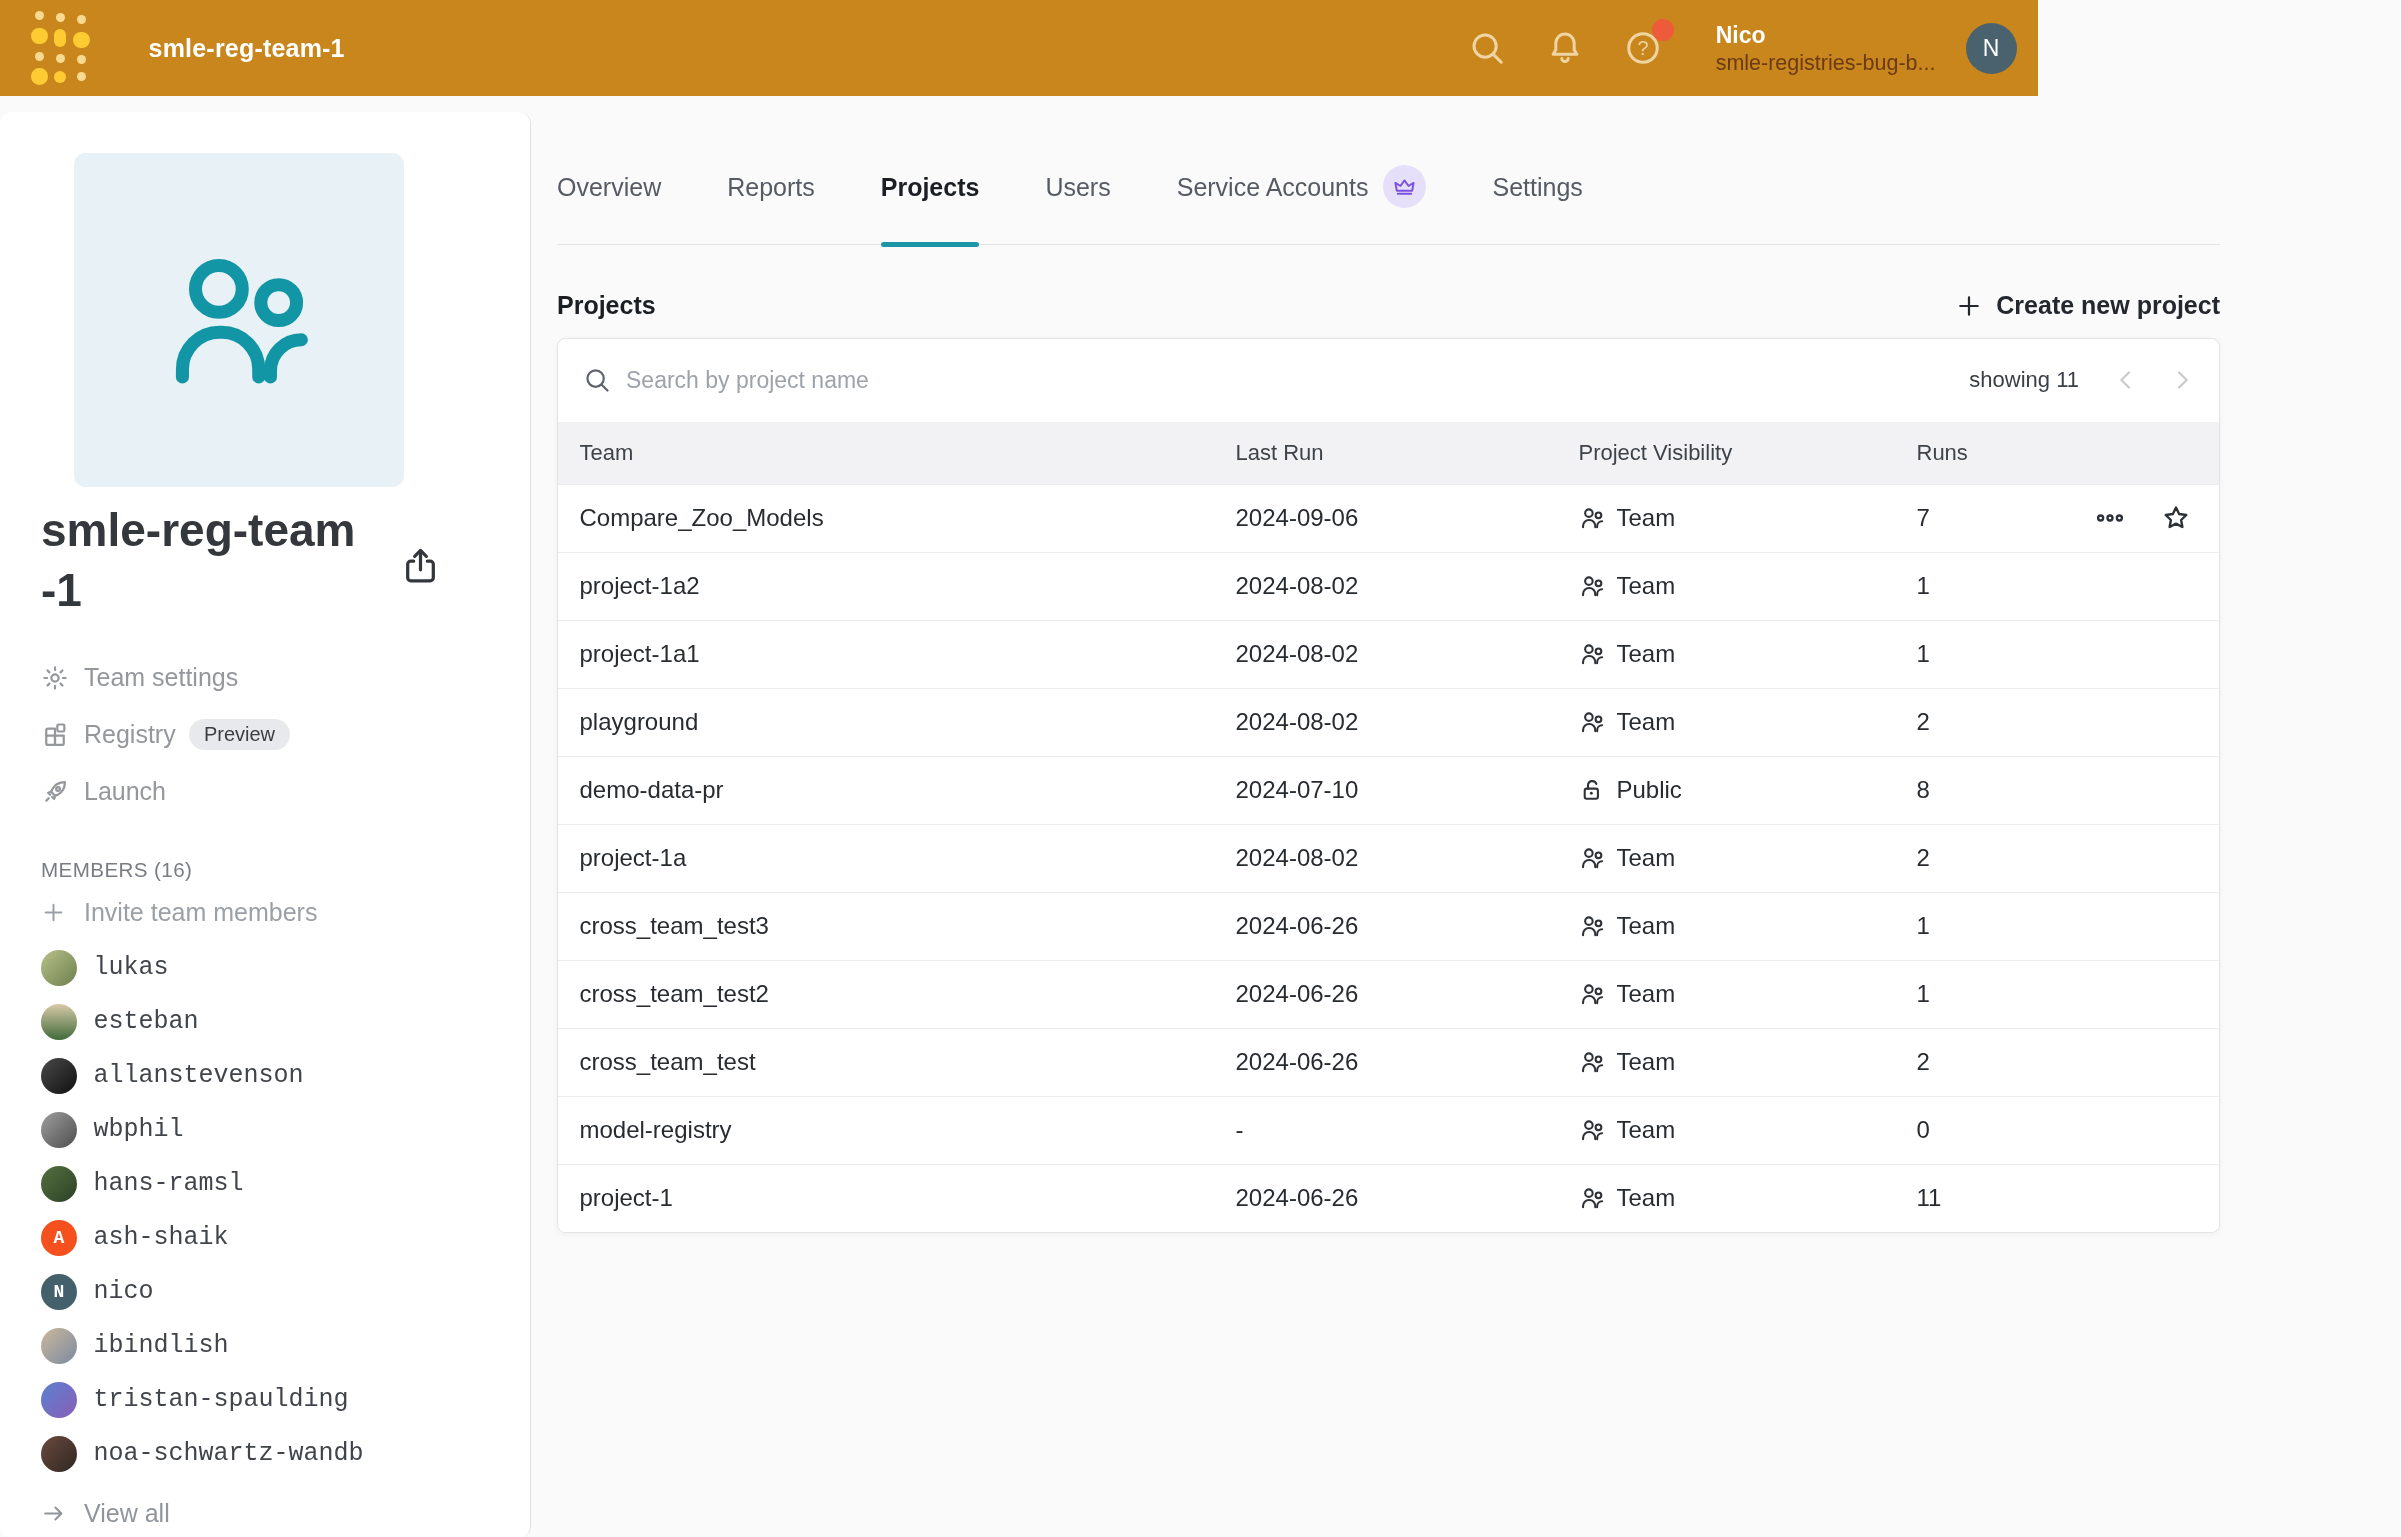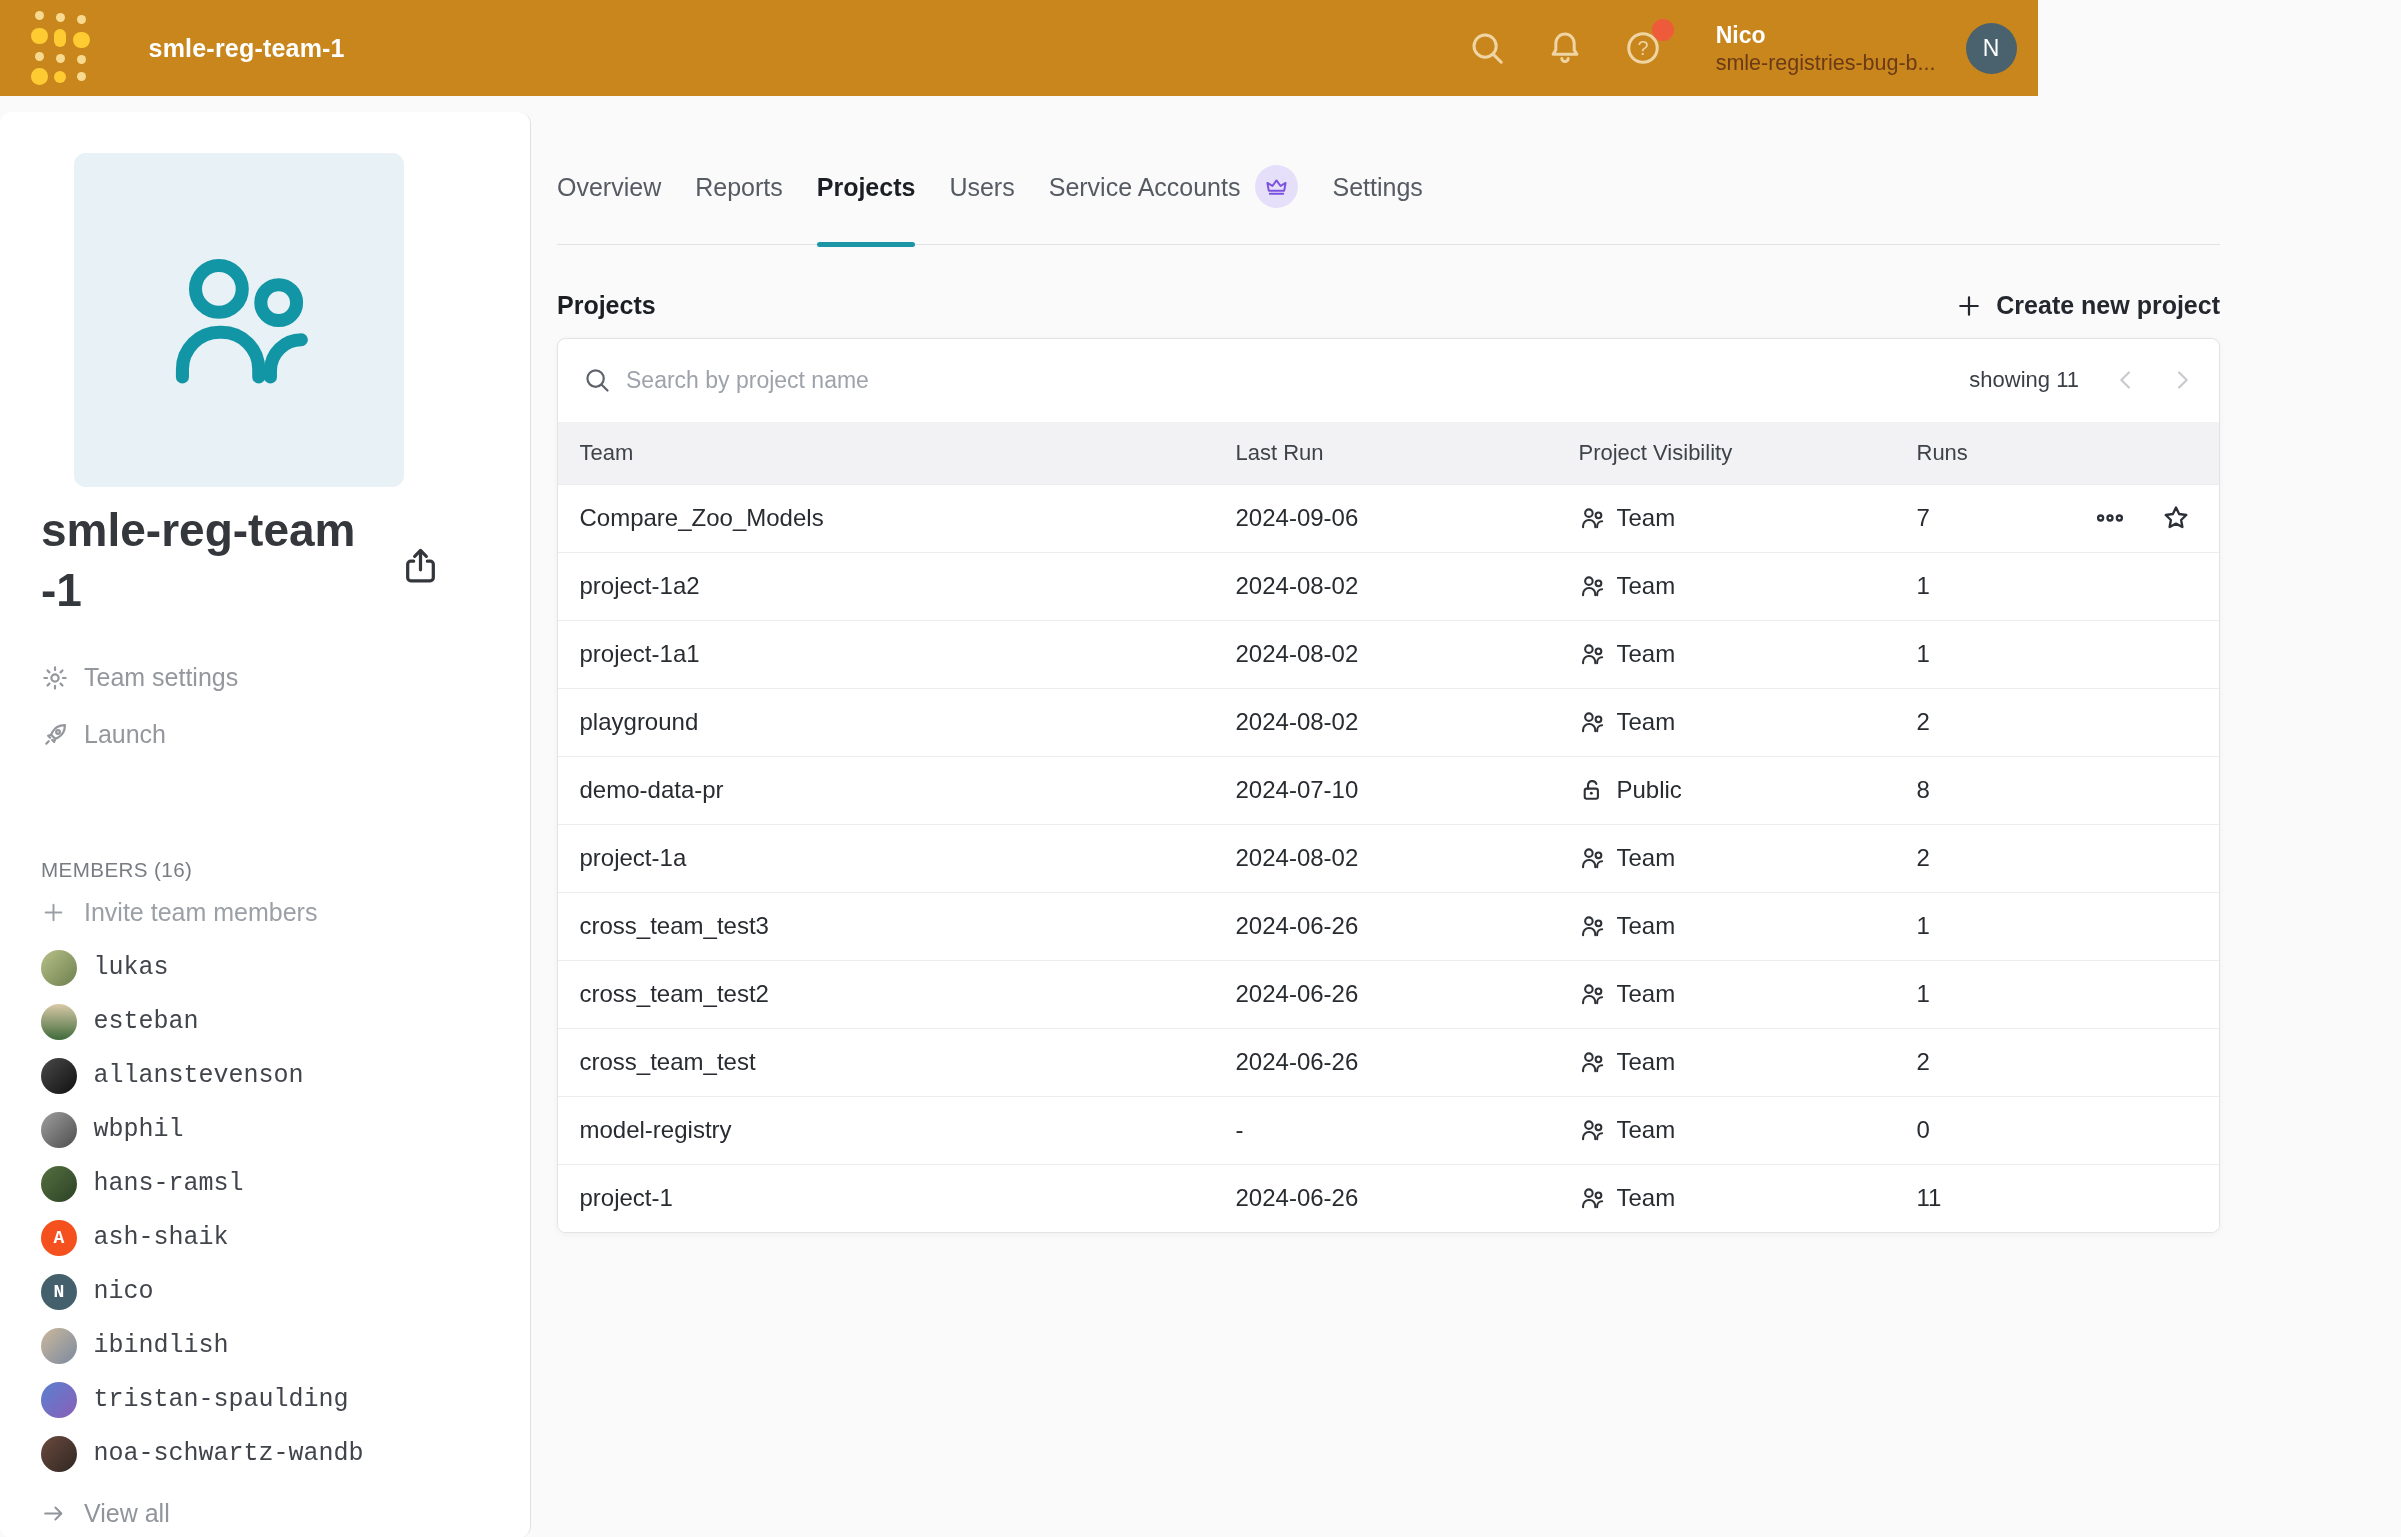--- a/index.html
+++ b/index.html
@@ -54,21 +54,21 @@
   .member-list { margin-top:6.6px; }
   .member-row { height:54px; display:flex; align-items:center; cursor:pointer;font-family:Liberation Mono, monospace; }
   .member-avatar { width:36px; height:36px; border-radius:50%; flex:none; margin-right:16.5px;
     display:flex; align-items:center; justify-content:center; color:#fff; font-size:18px; font-weight:700; }
   .member-name { font-size:25px; color:#41454B; }
   .view-all { margin-top:11.6px; height:43px; display:flex; align-items:center; color:#90949B; font-size:25px; cursor:pointer; }
   .view-all svg { width:25px; height:25px; margin-right:18px; }
 
   
   .content { position:absolute; top:96px; left:486px; right:0; bottom:0; padding:0 181px 0 71px; }
-  .tabs { display:flex; gap:34px; margin-top:79px; border-bottom:1.7px solid #E2E2E6; }
+  .tabs { display:flex; gap:66px; margin-top:79px; border-bottom:1.7px solid #E2E2E6; }
   .tab { font-size:25px; color:#565B63; padding-bottom:36px; position:relative; cursor:pointer;
     display:flex; align-items:flex-start; line-height:25px; }
   .tab.active { color:#1B1F24; font-weight:700; }
   .tab.active::after { content:""; position:absolute; left:0; right:0; bottom:-3.3px; height:5px;
     background:#1C96A6; border-radius:2.5px; }
   .crown-badge { width:43px; height:43px; border-radius:50%; background:#E6DFF9; margin-left:15px;
     margin-top:-10px; display:flex; align-items:center; justify-content:center; }
   .crown-badge svg { width:25px; height:25px; color:#7A52DF; }
 
   .section-head { display:flex; justify-content:space-between; align-items:center; margin-top:45px; height:31px; }
@@ -174,20 +174,30 @@
       </svg>
     </span>
 
     <nav class="side-menu">
       <div class="menu-row">
         <svg viewBox="0 0 24 24">
           <circle cx="12" cy="12" r="3.1"></circle>
           <path d="M12 2.9v2.3M12 18.8v2.3M2.9 12h2.3M18.8 12h2.3M5.6 5.6l1.6 1.6M16.8 16.8l1.6 1.6M18.4 5.6l-1.6 1.6M7.2 16.8l-1.6 1.6"></path>
         </svg>
         <span>Team settings</span>
+      </div>
+      <div class="menu-row">
+        <svg viewBox="0 0 24 24">
+          <path d="M4.5 12.5h7.5v8H6a1.5 1.5 0 0 1-1.5-1.5z"></path>
+          <path d="M4.5 12.5V8A1.5 1.5 0 0 1 6 6.5h6v6"></path>
+          <path d="M12 12.5h7.5V19a1.5 1.5 0 0 1-1.5 1.5h-6z"></path>
+          <rect x="14" y="3" width="6" height="6" rx="1"></rect>
+        </svg>
+        <span>Registry</span>
+        <span class="pill">Preview</span>
       </div>
       <div class="menu-row">
         <svg viewBox="0 0 24 24">
           <path d="M20.5 3.5c-4.8 0-8.8 2-10.8 6.2l-1 2.1 3.5 3.5 2.1-1C18.5 12.3 20.5 8.3 20.5 3.5z"></path>
           <circle cx="14.6" cy="9.4" r="1.6"></circle>
           <path d="M8.7 11.8l-2.6.9 1.7 1.7M12.2 15.3l-.9 2.6-1.7-1.7M4.6 19.4l2-2"></path>
         </svg>
         <span>Launch</span>
       </div>
     </nav>

